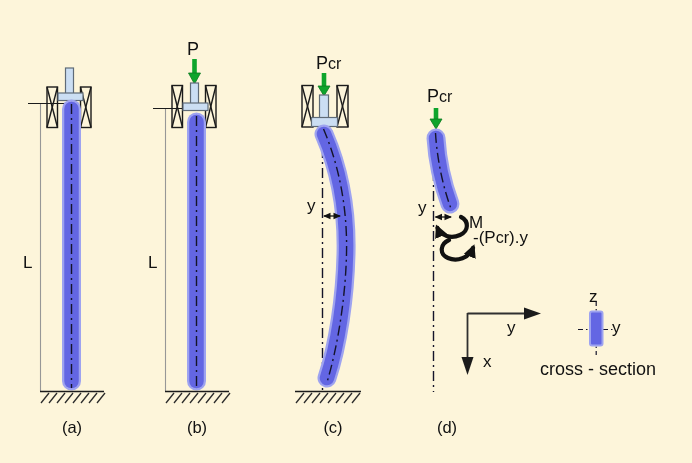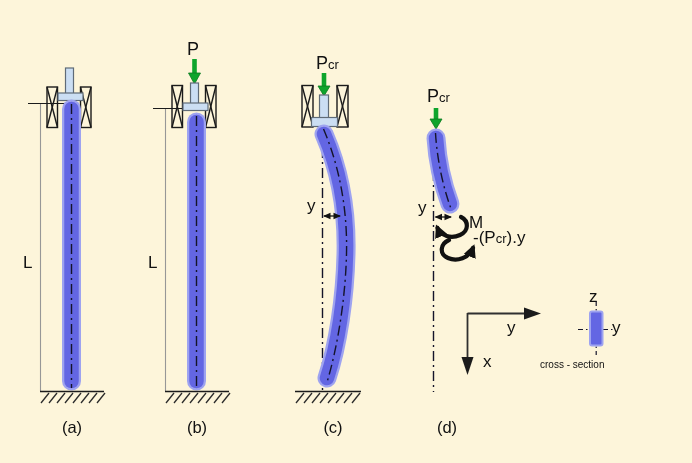--- a/index.html
+++ b/index.html
@@ -3,23 +3,23 @@
 <meta charset="utf-8">
 <style>
   html,body{margin:0;padding:0;}
   #stage{
     position:relative;width:692px;height:463px;
     background:var(--background,#FDF5DA);
     font-family:"Liberation Sans",sans-serif;color:#111;overflow:hidden;
   }
   #diagram-svg{position:absolute;left:0;top:0;}
   .lbl{position:absolute;font-size:17px;line-height:1;white-space:nowrap;}
-  .lbl .sub{font-size:13px;}
+  .lbl .sub{font-size:16px;}
   .cap{position:absolute;font-size:16.5px;line-height:1;transform:translateX(-50%);}
-  .cs-cap{font-size:10px;}
+  .cs-cap{font-size:18px;}
   
   .piston{fill:var(--piston-fill,#CBDEF3);stroke:var(--piston-stroke,#5F6B77);stroke-width:1.2;}
   .xbox{fill:none;stroke:#1b1b1b;stroke-width:1.4;}
   .col-edge{stroke:var(--column-edge,#9EA3F0);stroke-width:19;fill:none;stroke-linecap:round;}
   .col-core{stroke:var(--column-blue,#6366E3);stroke-width:14.5;fill:none;stroke-linecap:round;}
   .centerline{stroke:#14142a;stroke-width:1.4;fill:none;stroke-dasharray:10 4 2 4;}
   .dim{stroke:var(--dim-gray,#979797);stroke-width:1.1;}
   .thin{stroke:#1b1b1b;stroke-width:1.2;}
   .ground{stroke:#1b1b1b;stroke-width:1.7;}
   .hatch{stroke:#2a2a2a;stroke-width:1.3;}

